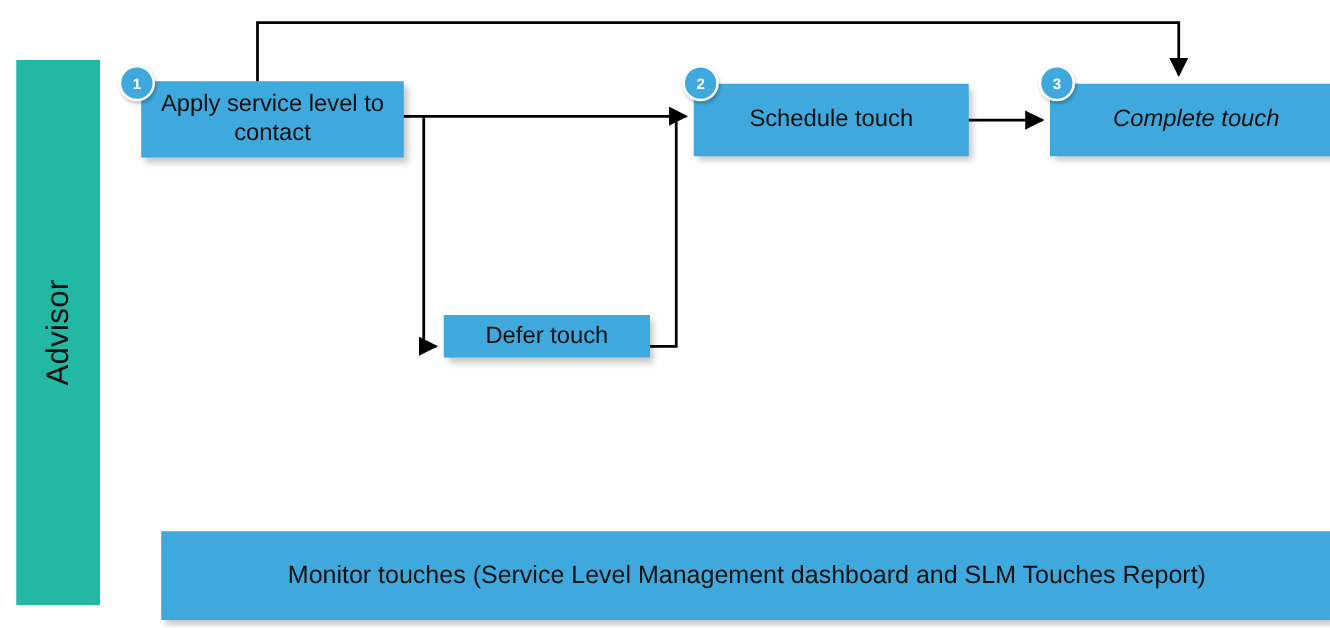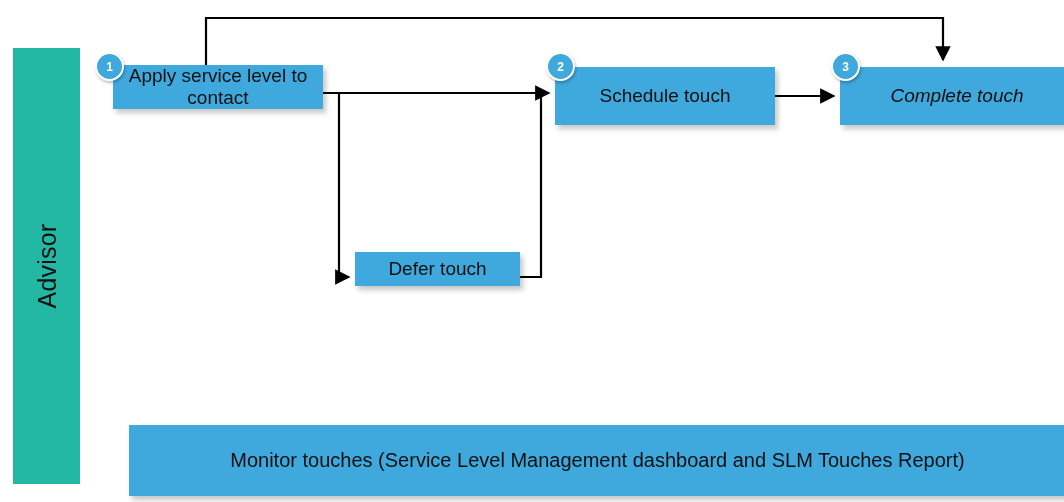--- a/index.html
+++ b/index.html
@@ -42,21 +42,21 @@
     display: flex;
     align-items: center;
     justify-content: center;
     text-align: center;
     color: #111111;
     font-size: 19px;
     line-height: 1.18;
     padding: 0 8px;
     box-sizing: border-box;
   }
-  #node-apply  { left: 113px; top: 65px;  width: 210px; height: 44px; }
+  #node-apply  { left: 113px; top: 65px;  width: 210px; height: 61px; }
   #node-sched  { left: 555px; top: 67px;  width: 220px; height: 58px; }
   #node-comp   { left: 840px; top: 67px;  width: 234px; height: 58px; font-style: italic; }
   #node-defer  { left: 355px; top: 252px; width: 165px; height: 34px; }
   #node-monitor{ left: 129px; top: 425px; width: 937px; height: 71px; font-size: 20px; }
 
   .badge {
     position: absolute;
     width: 29px;
     height: 29px;
     border-radius: 50%;

